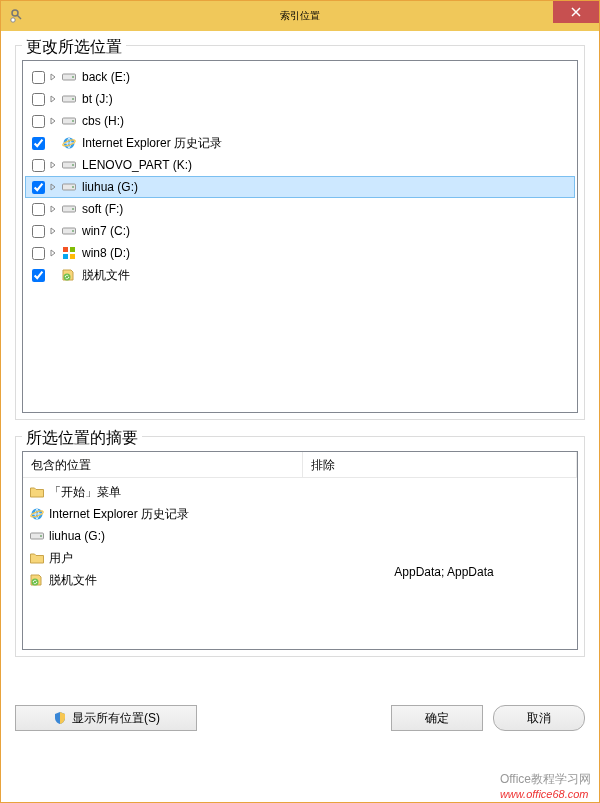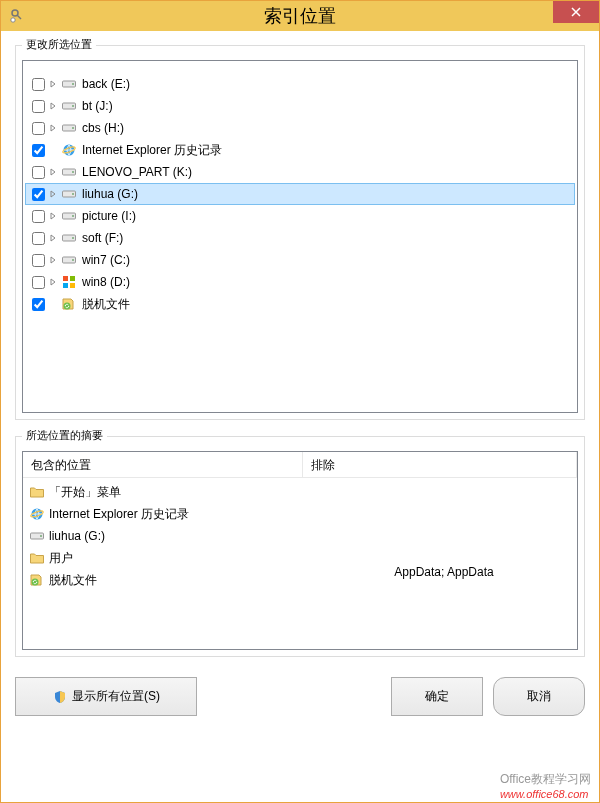--- a/index.html
+++ b/index.html
@@ -22,21 +22,21 @@
 }
 .titlebar .sys-icon {
   margin-left: 8px;
   width: 16px; height: 16px;
   display: inline-flex; align-items: center; justify-content: center;
 }
 .titlebar .title {
   position: absolute;
   left: 0; right: 0;
   text-align: center;
-  font-size: 18px;
+  font-size: 10px;
   pointer-events: none;
 }
 .close-btn {
   position: absolute;
   right: 0; top: 0;
   width: 46px; height: 22px;
   background: #c75050;
   color: #fff;
   display: flex; align-items: center; justify-content: center;
   font-size: 12px;
@@ -50,27 +50,27 @@
   position: relative;
   padding: 14px 6px 6px 6px;
   margin-bottom: 16px;
 }
 .groupbox .legend {
   position: absolute;
   top: -9px;
   left: 6px;
   background: #fff;
   padding: 0 4px;
-  font-size: 11px;
+  font-size: 16px;
 }
 .tree-panel {
   border: 1px solid #828790;
   height: 353px;
   overflow: auto;
-  padding: 12px 2px;
+  padding: 5px 2px;
 }
 .tree-row {
   display: flex;
   align-items: center;
   height: 22px;
   padding-left: 6px;
   gap: 3px;
   border: 1px solid transparent;
 }
 .tree-row.selected {
@@ -127,29 +127,30 @@
   flex: 1;
   padding-left: 8px;
   margin-top: 28px;
 }
 .button-row {
   display: flex;
   padding: 4px 14px 14px 14px;
   align-items: center;
 }
 .btn {
-  height: 39px;
+  height: 26px;
   border: 1px solid #acacac;
   background: linear-gradient(#f5f5f5, #e8e8e8);
   display: inline-flex;
   align-items: center;
   justify-content: center;
   font-size: 12px;
   padding: 0 10px;
   gap: 4px;
+  margin-top: 28px;
 }
 .btn.show-all { width: 182px; }
 .spacer { flex: 1; }
 .btn.ok { width: 92px; }
 .btn.cancel { width: 92px; margin-left: 10px; border-radius: 12px; }
 .watermark {
   position: absolute;
   right: 8px; bottom: 2px;
   font-size: 11px;
   color: #e33;
@@ -265,35 +266,20 @@
               <path d="M2 1 L6 4 L2 7 Z" fill="none" stroke="#888"></path>
             </svg>
           </span>
           <span class="icon">
             <svg width="16" height="16" viewBox="0 0 16 16">
               <rect x="1.5" y="5" width="13" height="6" rx="1" fill="#e8e8e8" stroke="#999"></rect>
               <circle cx="12" cy="8" r="1" fill="#7a7"></circle>
             </svg>
           </span>
           <span class="tree-label">liuhua (G:)</span>
-        </div>
-        <div class="tree-row">
-          <input type="checkbox" style="">
-          <span class="expand">
-            <svg width="8" height="8" viewBox="0 0 8 8">
-              <path d="M2 1 L6 4 L2 7 Z" fill="none" stroke="#888"></path>
-            </svg>
-          </span>
-          <span class="icon">
-            <svg width="16" height="16" viewBox="0 0 16 16">
-              <rect x="1.5" y="5" width="13" height="6" rx="1" fill="#e8e8e8" stroke="#999"></rect>
-              <circle cx="12" cy="8" r="1" fill="#7a7"></circle>
-            </svg>
-          </span>
-          <span class="tree-label">picture (I:)</span>
         </div>
         <div class="tree-row">
           <input type="checkbox" style="">
           <span class="expand">
             <svg width="8" height="8" viewBox="0 0 8 8">
               <path d="M2 1 L6 4 L2 7 Z" fill="none" stroke="#888"></path>
             </svg>
           </span>
           <span class="icon">
             <svg width="16" height="16" viewBox="0 0 16 16">

